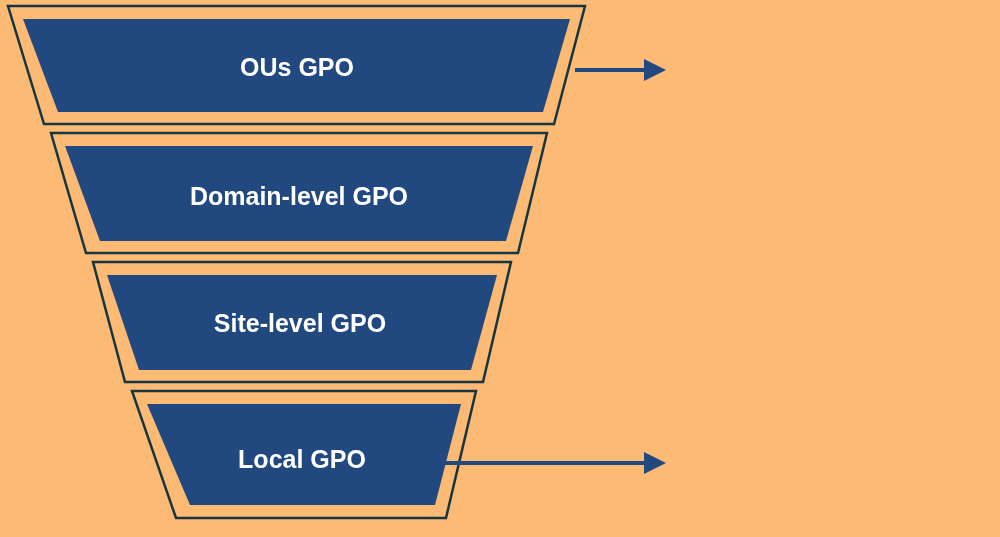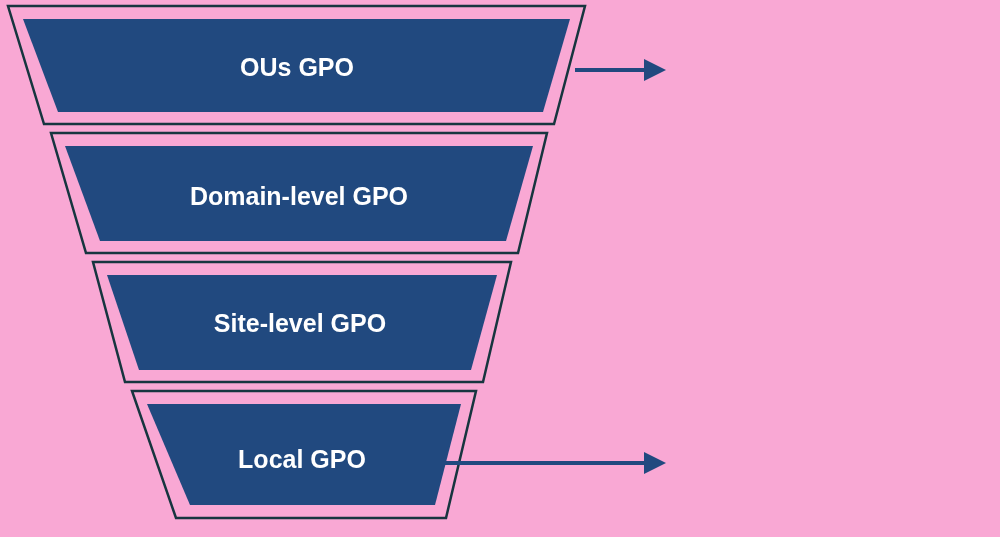--- a/index.html
+++ b/index.html
@@ -10,21 +10,21 @@
   body {
     width: 1000px;
     height: 537px;
     overflow: hidden;
     font-family: "Liberation Sans", sans-serif;
   }
   #stage {
     position: relative;
     width: 1000px;
     height: 537px;
-    background: #f9a8d4;
+    background: #fdba74;
   }
   #funnel-svg {
     position: absolute;
     left: 0;
     top: 0;
     width: 1000px;
     height: 537px;
     display: block;
   }
   .seg-label {

